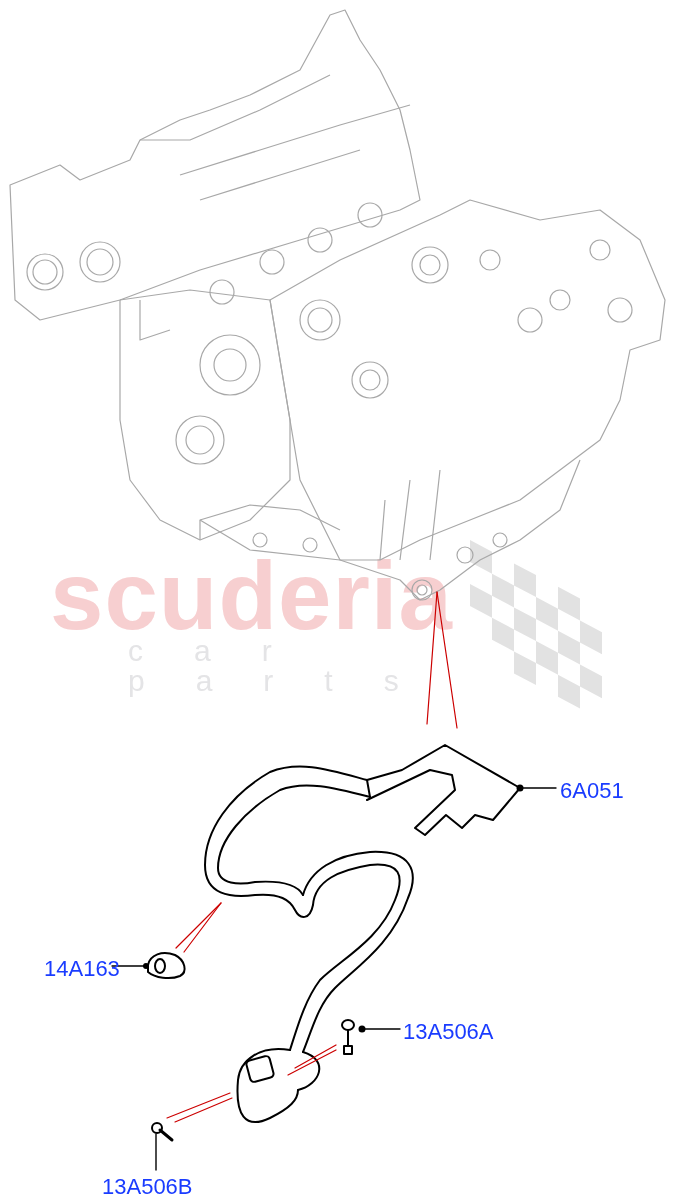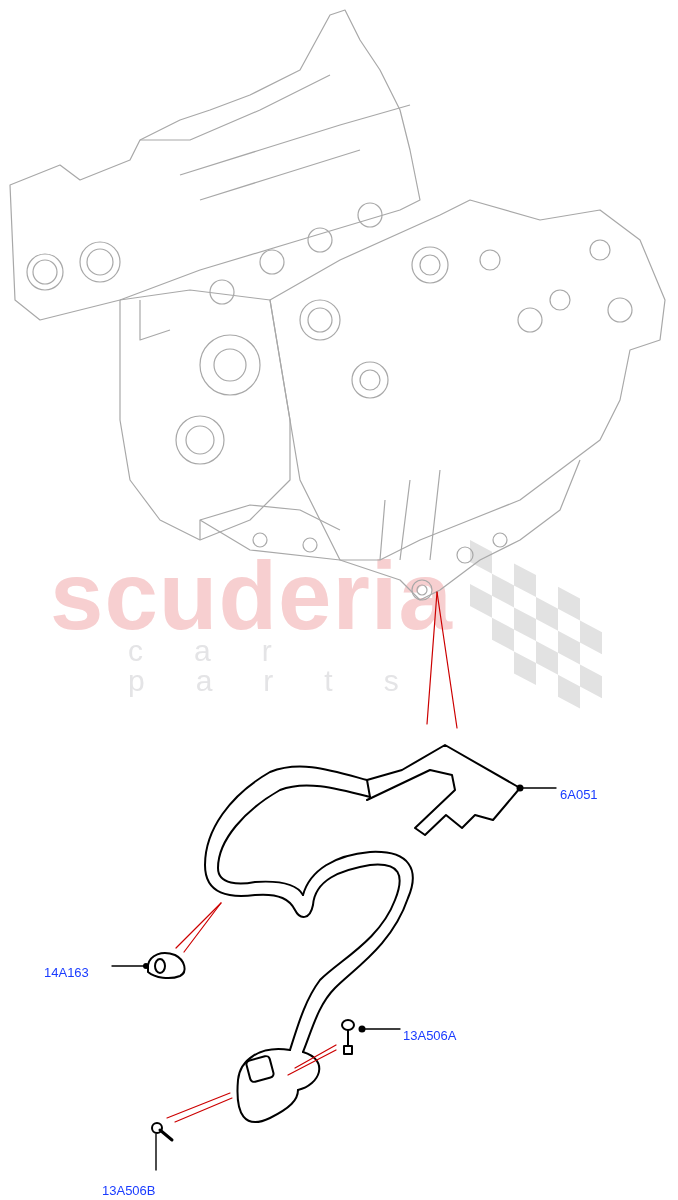--- a/index.html
+++ b/index.html
@@ -1,20 +1,20 @@
 <!DOCTYPE html>
 <html><head>
 <meta charset="utf-8">
 <style>
   html, body { margin: 0; padding: 0; background: #ffffff; }
   body { width: 678px; height: 1200px; position: relative; overflow: hidden;
          font-family: "Liberation Sans", sans-serif; }
   .canvas { position: absolute; left: 0; top: 0; width: 678px; height: 1100px; }
   .label { position: absolute; font-family: "Liberation Sans", sans-serif;
-           font-size: 13px; color: #1a3cff; line-height: 1; white-space: nowrap; cursor: pointer; margin-top: 8px; }
+           font-size: 22px; color: #1a3cff; line-height: 1; white-space: nowrap; cursor: pointer; }
   .wm-main { position: absolute; left: 50px; top: 548px; font-family: "Liberation Sans", sans-serif;
              font-weight: bold; font-size: 96px; color: #f7cfd0; letter-spacing: 1px; line-height: 1; }
   .wm-sub { position: absolute; left: 128px; top: 636px; font-family: Liberation Sans, sans-serif;
             font-size: 30px; color: #e4e4e6; letter-spacing: 51px; line-height: 1; }
 </style>
 </head>
 <body>
 
 <div class="canvas">
 

